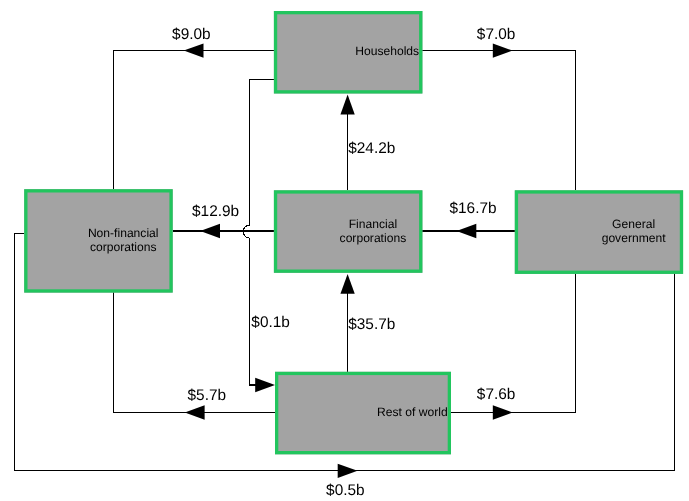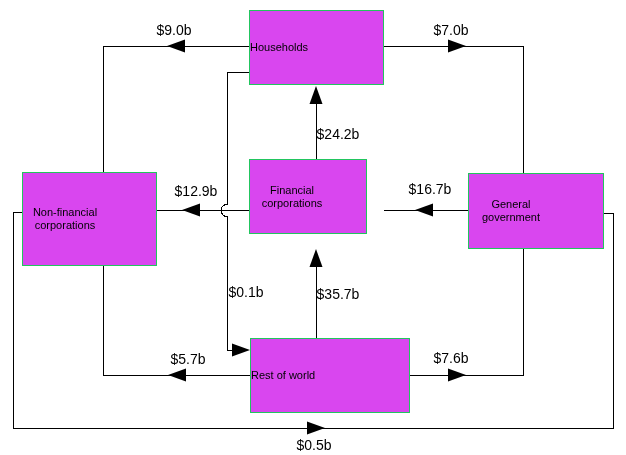--- a/index.html
+++ b/index.html
@@ -9,23 +9,23 @@
     background:#ffffff;
     font-family:"Liberation Sans", sans-serif;
     color:#000000;
     overflow:hidden;
   }
   #wires{position:absolute;left:0;top:0;width:626px;height:455px;}
   #wires path{fill:none;stroke:#000000;stroke-width:1;shape-rendering:crispEdges;}
   #wires polygon{fill:#000000;stroke:none;}
   .node{
     position:absolute;
-    border:1px solid #22c55e;
-    background:#d946ef;
-    display:flex;align-items:center;justify-content:flex-start;
+    border:3px solid #22c55e;
+    background:#a3a3a3;
+    display:flex;align-items:center;justify-content:flex-end;
     box-sizing:border-box;
   }
   .node-label{
     font-size:11px;line-height:13px;text-align:center;
     max-width:84px;
   }
   .flow-label{
     position:absolute;
     transform:translate(-50%,-50%);
     font-size:14px;line-height:12px;white-space:nowrap;
@@ -68,24 +68,24 @@
     <path d="M 22,212 H 13 V 428 H 613 V 213 H 604"></path>
     <polygon points="325,428 307,421.5 307,434.5"></polygon>
   </svg>
 
   <div class="node" style="left:249px;top:10px;width:135px;height:75px">
     <div class="node-label">Households</div>
   </div>
   <div class="node" style="left:22px;top:172px;width:135px;height:94px">
     <div class="node-label">Non-financial corporations</div>
   </div>
-  <div class="node" style="left:249px;top:159px;width:118px;height:75px">
+  <div class="node" style="left:249px;top:173px;width:135px;height:75px">
     <div class="node-label">Financial corporations</div>
   </div>
-  <div class="node" style="left:468px;top:173px;width:136px;height:76px">
+  <div class="node" style="left:468px;top:173px;width:153px;height:76px">
     <div class="node-label">General government</div>
   </div>
   <div class="node" style="left:250px;top:338px;width:160px;height:75px">
     <div class="node-label">Rest of world</div>
   </div>
 
   <div class="flow-label" style="left:174px;top:30px">$9.0b</div>
   <div class="flow-label" style="left:451px;top:30px">$7.0b</div>
   <div class="flow-label" style="left:338px;top:134px">$24.2b</div>
   <div class="flow-label" style="left:196px;top:191px">$12.9b</div>

